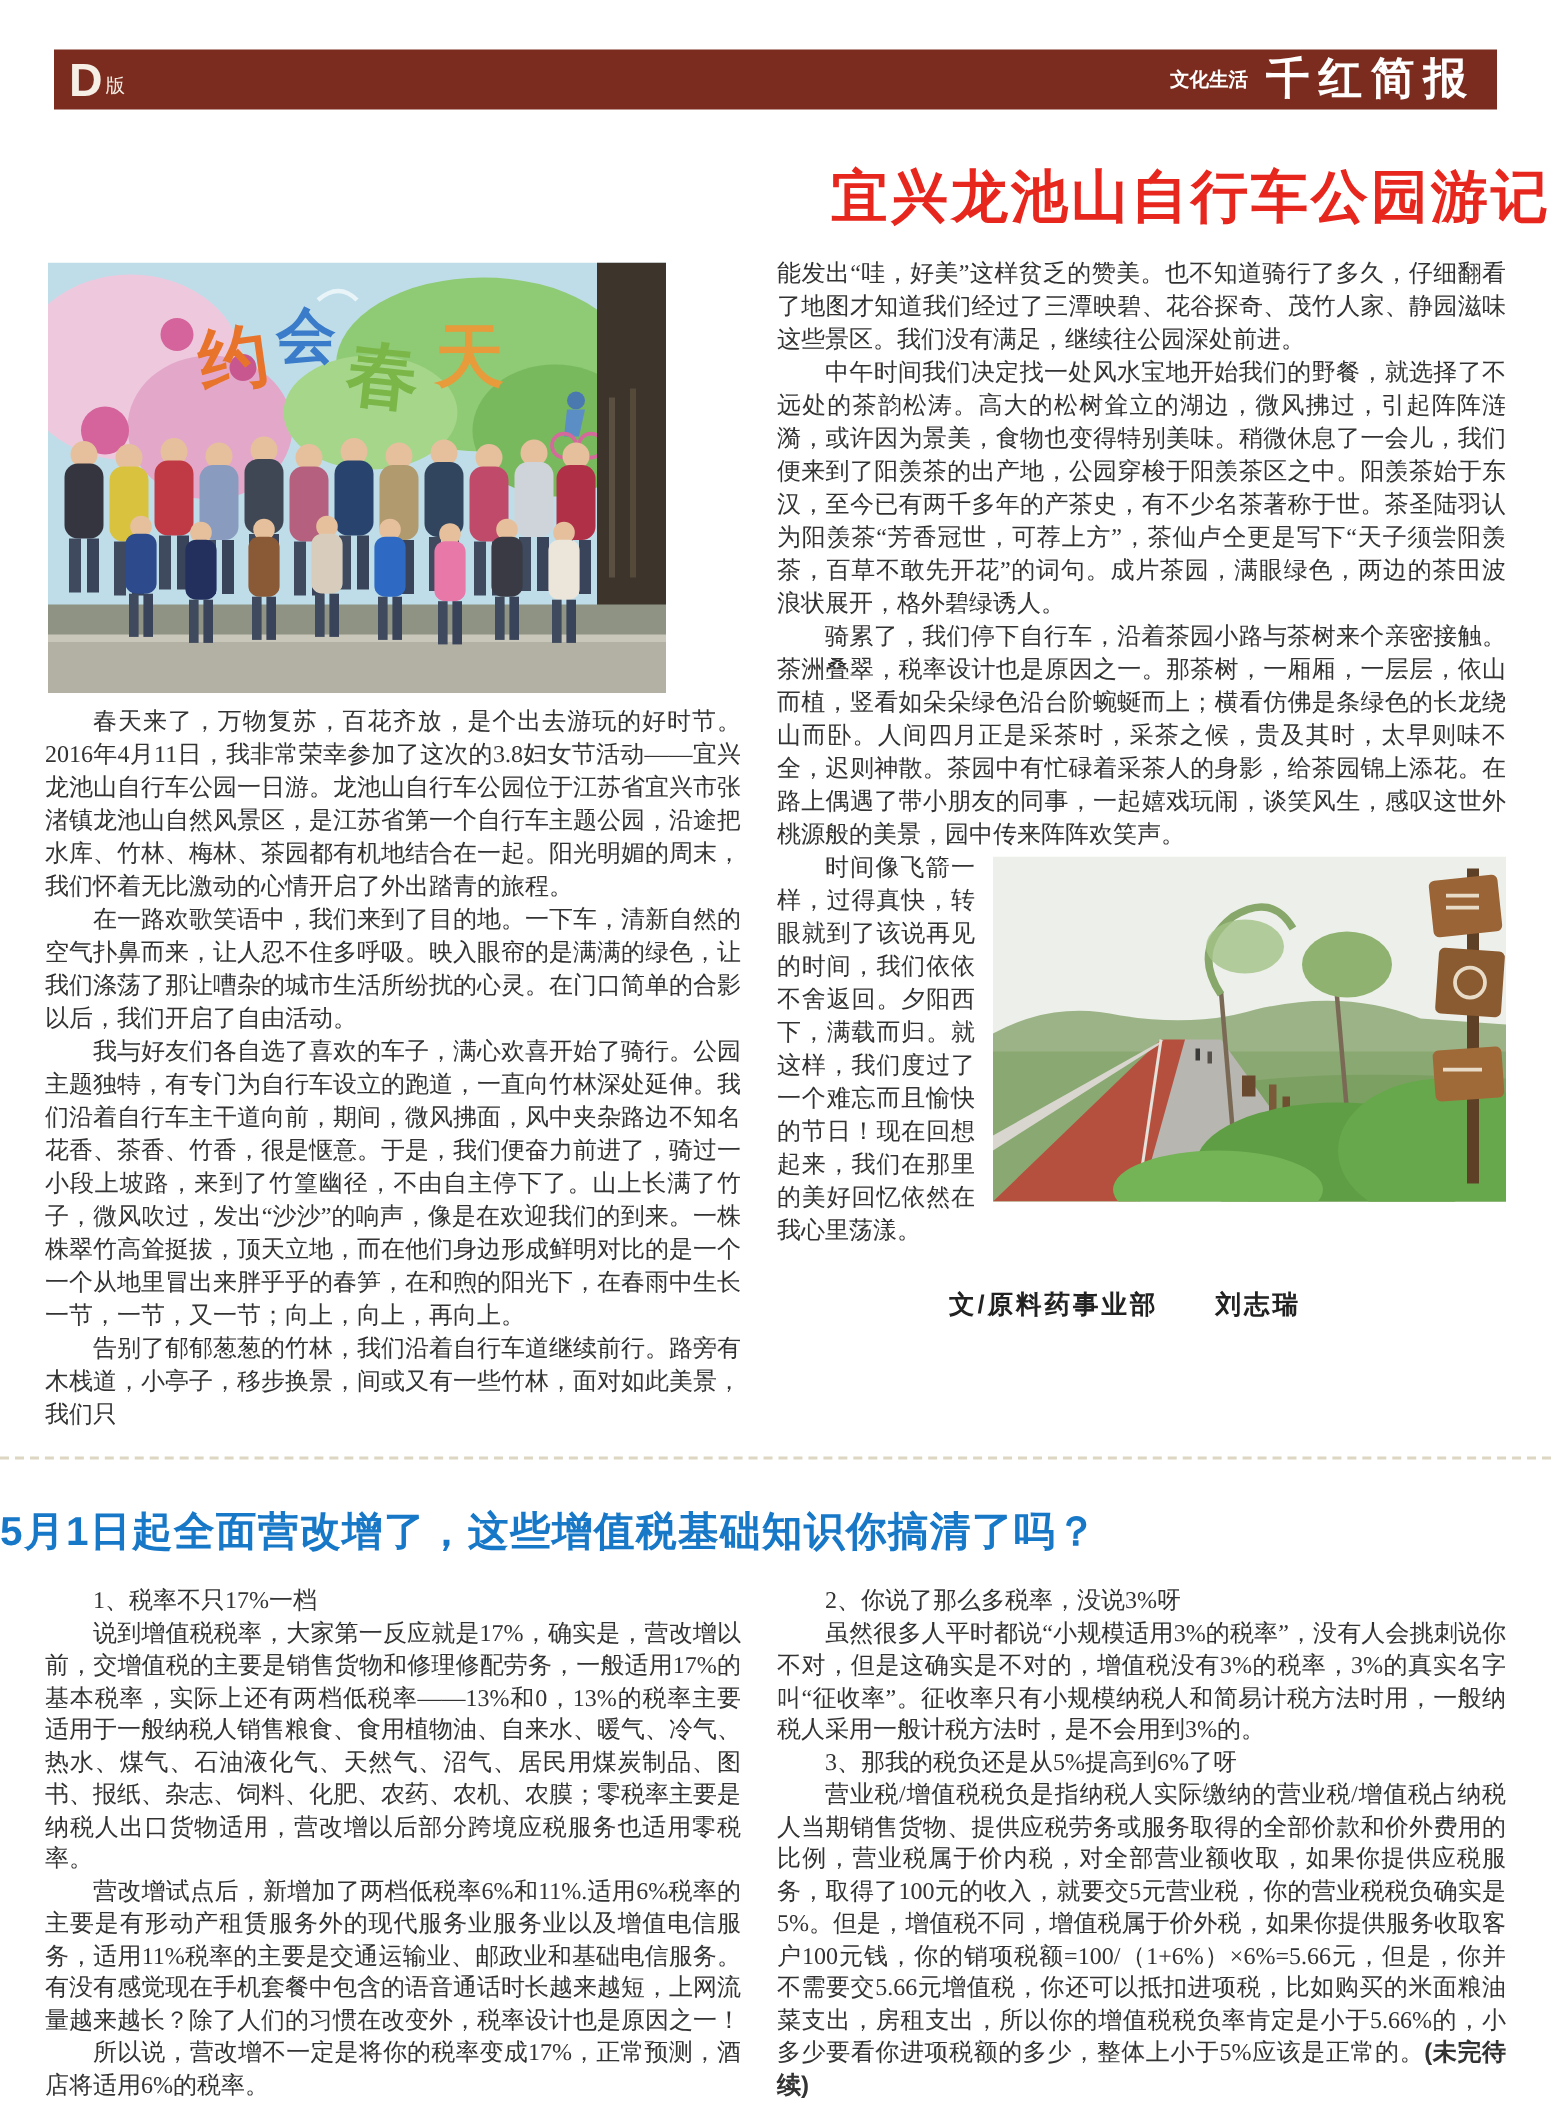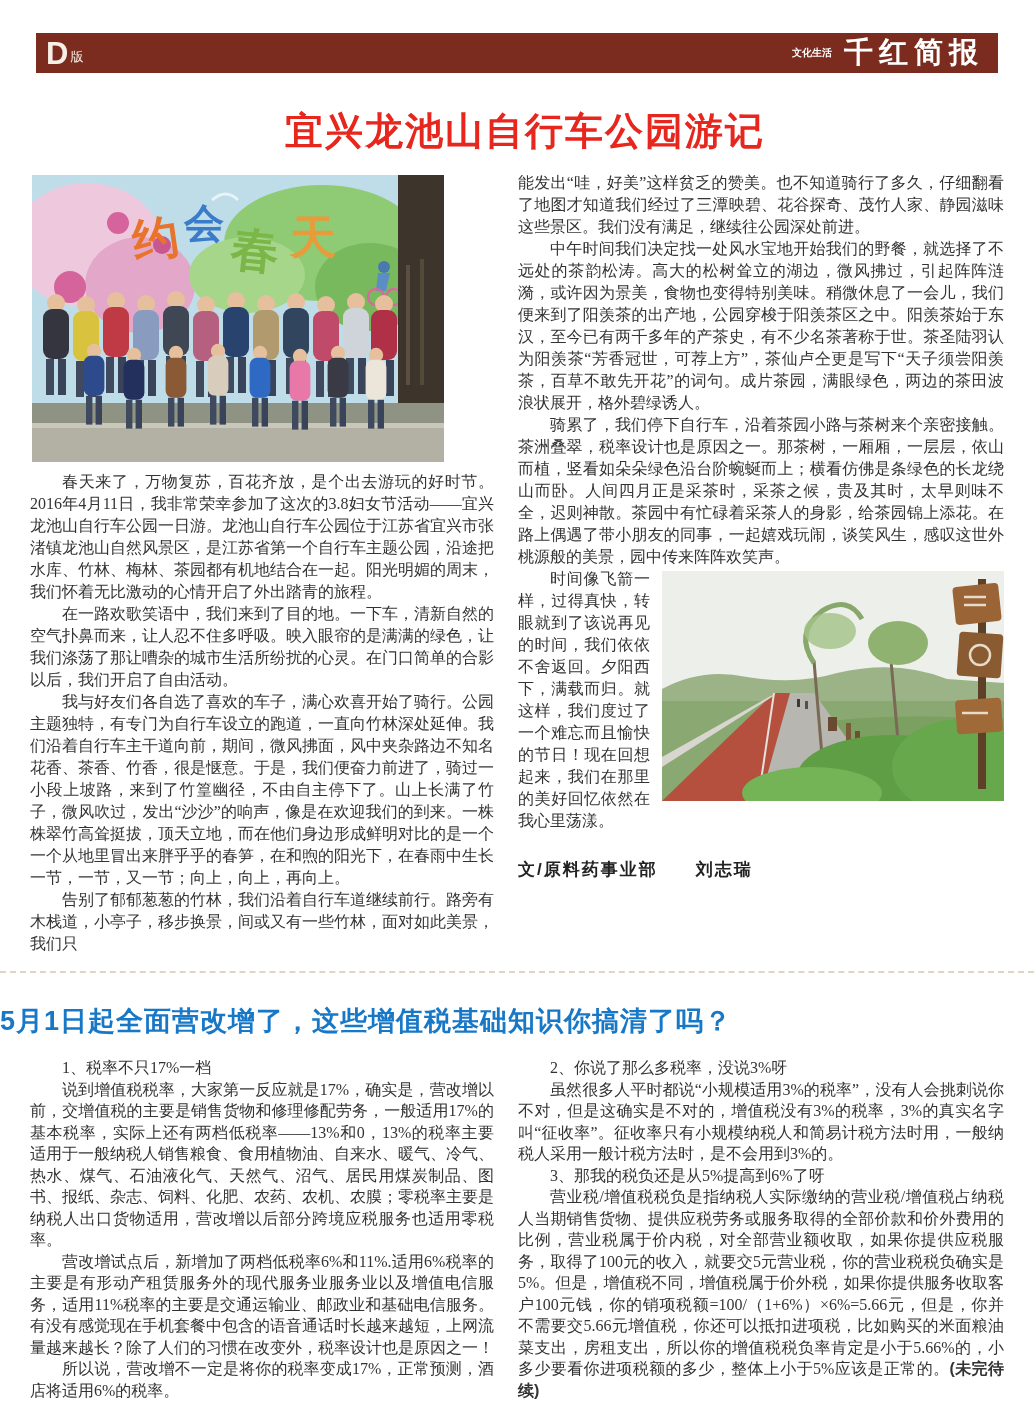--- a/index.html
+++ b/index.html
@@ -7,35 +7,35 @@
   body { font-family:"Liberation Serif","DejaVu Serif",serif; color:#2e2e2e; }
   #page { position:relative; width:1034px; height:1403px; margin:0 auto; background:#fff; overflow:hidden; }
 
   
   .header-bar { margin:33px 36px 0 36px; height:40px; background:#7b2c1f;
     display:flex; align-items:center; justify-content:space-between; padding:0 14px 0 10px; }
   .edition { color:#f6efe6; display:flex; align-items:flex-start; line-height:1; }
   .edition .big { font-size:31px; font-weight:bold; font-family:"Liberation Sans","DejaVu Sans",sans-serif; }
   .edition .small { font-size:13px; margin:12px 0 0 2px; font-family:"Liberation Sans","DejaVu Sans",sans-serif; }
   .masthead-group { color:#fff; display:flex; align-items:center; gap:12px; }
-  .section-label { font-size:10px; font-weight:bold; font-family:"Liberation Sans","DejaVu Sans",sans-serif; }
+  .section-label { font-size:13px; font-weight:bold; font-family:"Liberation Sans","DejaVu Sans",sans-serif; }
   .masthead { font-size:29px; font-weight:bold; letter-spacing:6px;
     font-family:"DejaVu Serif","Liberation Serif",serif; }
 
   
-  .a1-title { text-align:center; color:#e7261d; font-weight:bold; font-size:38px; letter-spacing:2px;
+  .a1-title { text-align:right; color:#e7261d; font-weight:bold; font-size:38px; letter-spacing:2px;
     margin:33px 0 15px 16px; font-family:"Liberation Sans","DejaVu Sans",sans-serif; }
   .cols { display:flex; padding:0 30px; gap:24px; align-items:flex-start; }
   .col-l { width:464px; }
   .col-r { width:486px; }
   p.body { font-size:16px; line-height:22px; text-align:justify; text-indent:2em; color:#333; }
   p.cont { text-indent:0; }
   .photo1-wrap { width:412px; height:287px; margin:3px 0 9px 2px; }
   .photo2-wrap { float:right; width:342px; height:230px; margin:3px 0 8px 12px; }
-  .byline { clear:both; text-align:left; padding-right:22px; margin-top:26px; font-size:17px;
+  .byline { clear:both; text-align:center; padding-right:22px; margin-top:26px; font-size:17px;
     font-weight:bold; letter-spacing:2px; color:#222;
     font-family:"Liberation Sans","DejaVu Sans",sans-serif; }
 
   
   .divider { margin:16px 0 0 0; border-top:2px dashed #dcd6c2; width:100%; height:0; }
 
   
   .a2-title { text-align:left; color:#1878c8; font-weight:bold; font-size:27px; letter-spacing:1px;
     margin:30px 0 18px 0; font-family:"Liberation Sans","DejaVu Sans",sans-serif; }
   .a2 p.body { font-size:16px; line-height:21.5px; }

